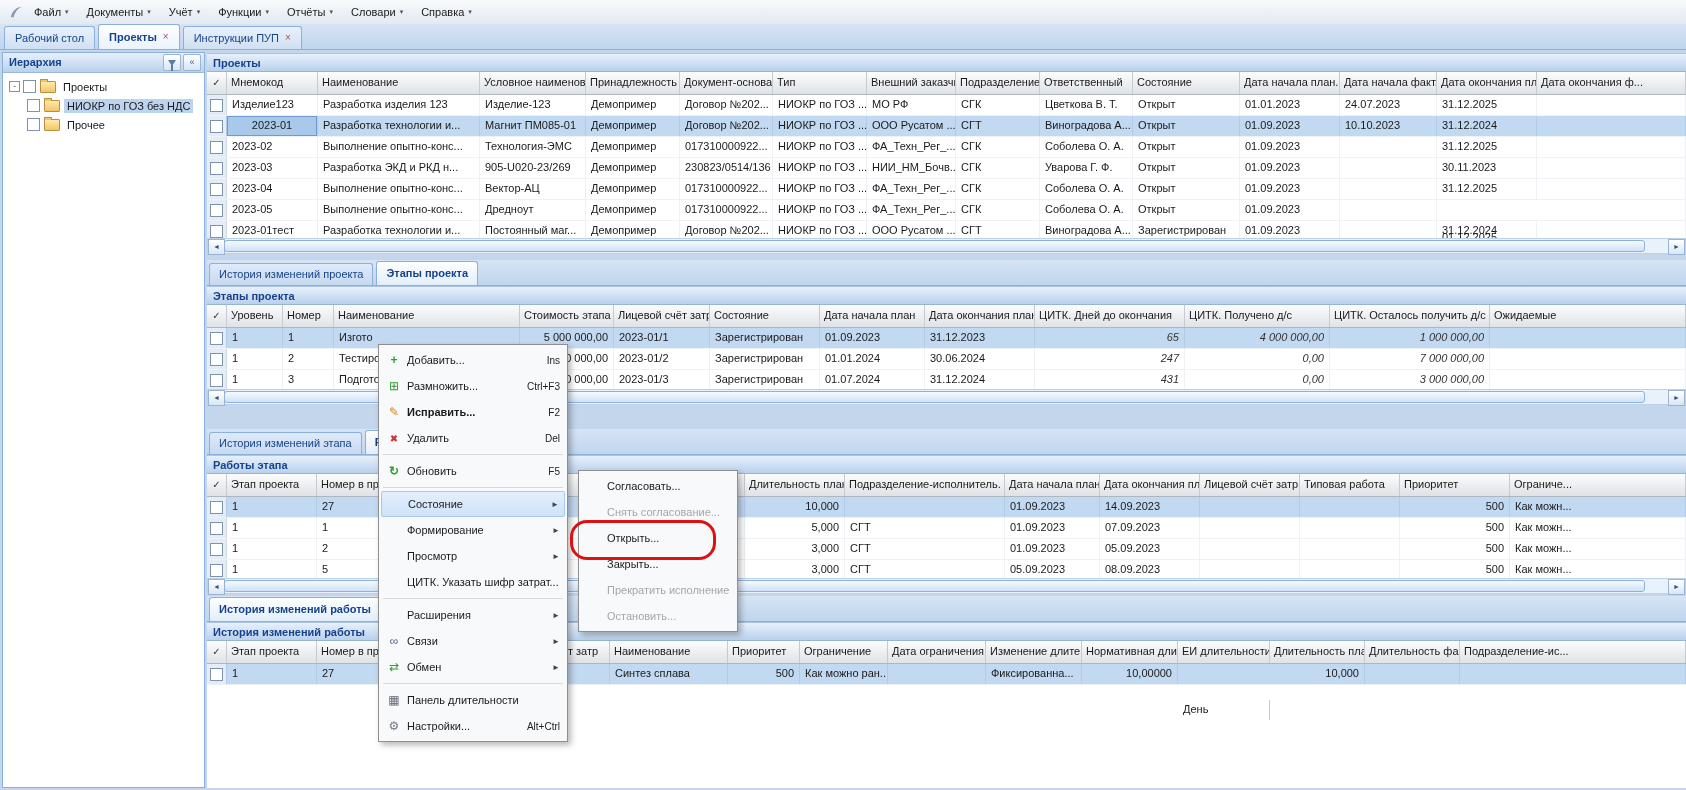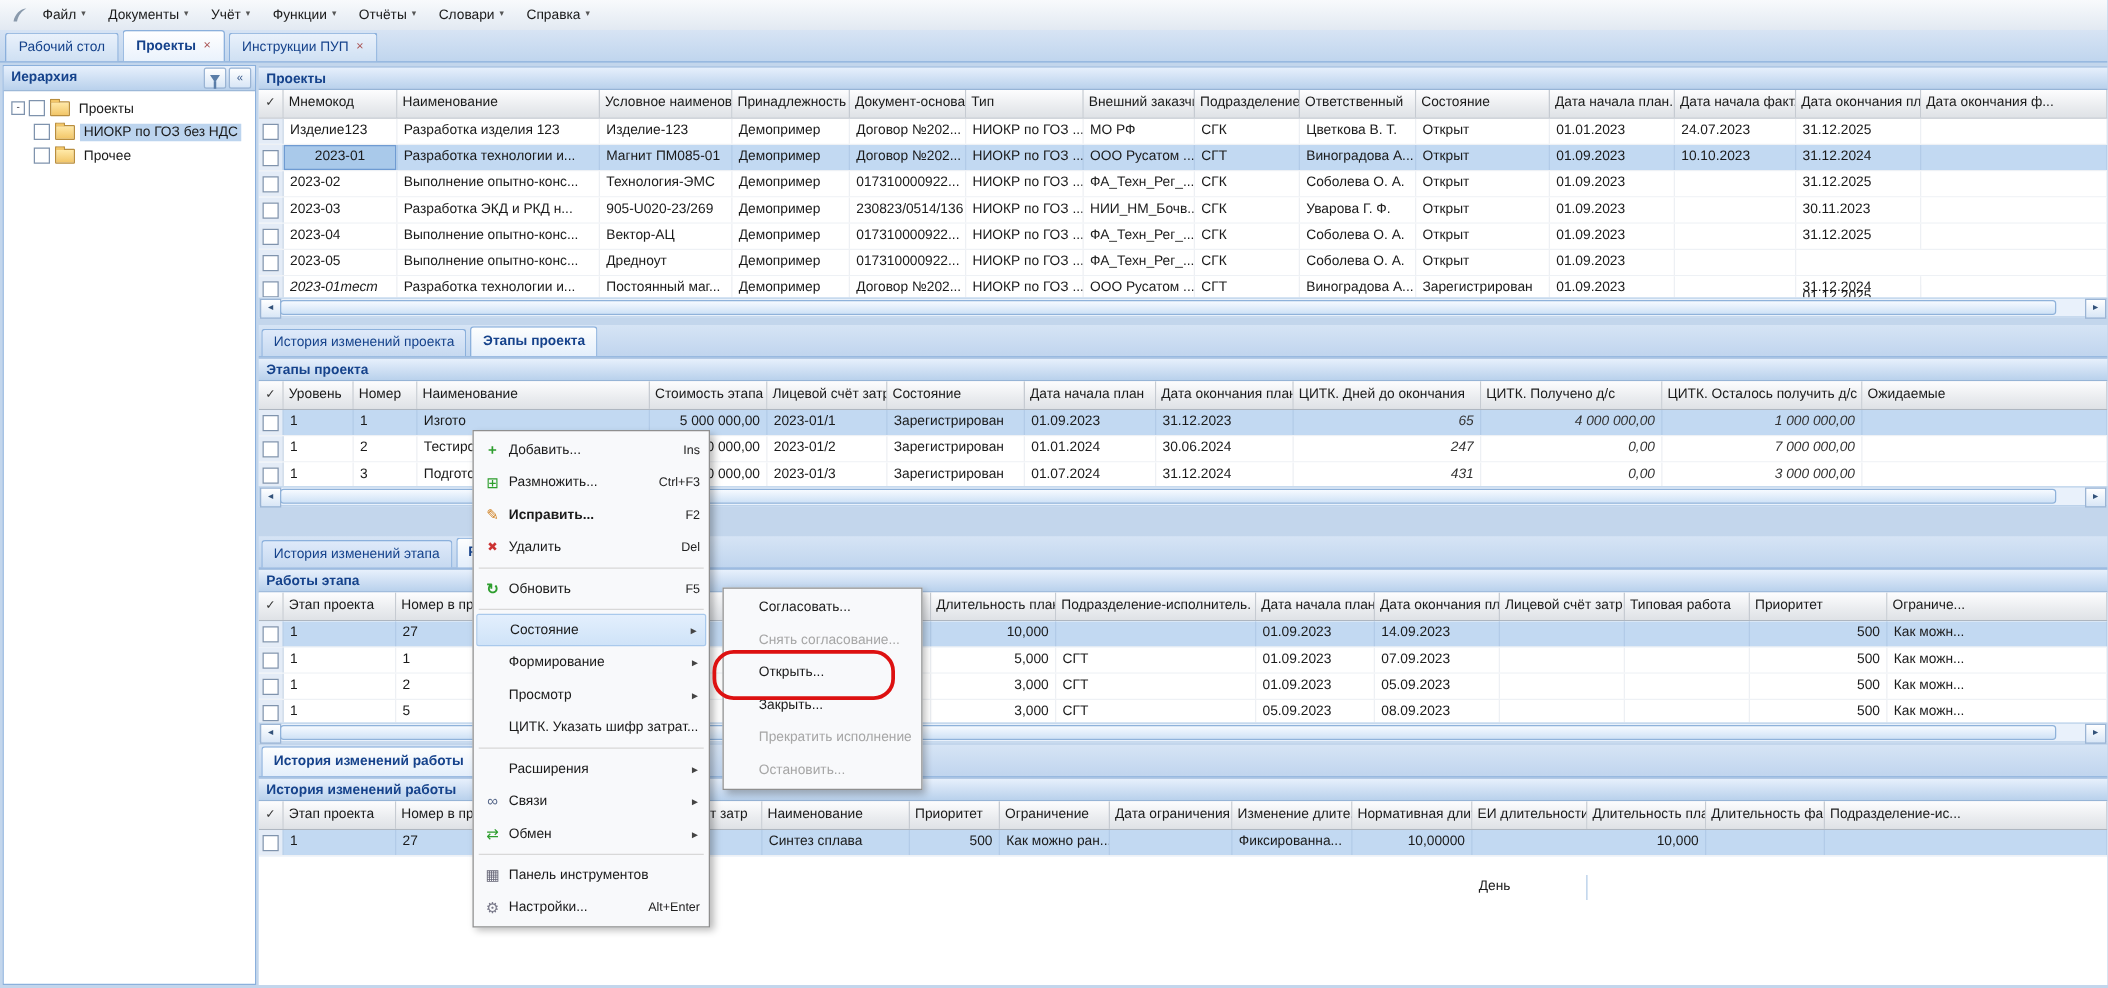--- a/index.html
+++ b/index.html
@@ -334,21 +334,21 @@
           <div class="gcell" style="width: 107px;">Открыт</div>
           <div class="gcell" style="width: 100px;">01.09.2023</div>
           <div class="gcell" style="width: 97px;"></div>
           <div class="gcell" style="width: 100px; margin-top: 28px;">01.12.2025</div>
           <div class="gcell" style="width: 149px;"></div>
         </div>
         <div class="grow">
           <div class="gcell ccheck" style="width: 20px;">
             <span class="cb"></span>
           </div>
-          <div class="gcell" style="width: 91px; font-style: italic;">2023-01тест</div>
+          <div class="gcell" style="width: 91px;">2023-01тест</div>
           <div class="gcell" style="width: 162px;">Разработка технологии и...</div>
           <div class="gcell" style="width: 106px;">Постоянный маг...</div>
           <div class="gcell" style="width: 94px;">Демопример</div>
           <div class="gcell" style="width: 93px;">Договор №202...</div>
           <div class="gcell" style="width: 94px;">НИОКР по ГОЗ ...</div>
           <div class="gcell" style="width: 89px;">ООО Русатом ...</div>
           <div class="gcell" style="width: 84px;">СГТ</div>
           <div class="gcell" style="width: 93px;">Виноградова А...</div>
           <div class="gcell" style="width: 107px;">Зарегистрирован</div>
           <div class="gcell" style="width: 100px;">01.09.2023</div>
@@ -644,26 +644,26 @@
       <span class="mi-arrow">►</span>
     </div>
     <div class="menu-item">
       <span class="mi-icon ic-exchange-icon">⇄</span>
       <span class="mi-label">Обмен</span>
       <span class="mi-arrow">►</span>
     </div>
     <div class="menu-sep"></div>
     <div class="menu-item">
       <span class="mi-icon ic-panel-icon">▦</span>
-      <span class="mi-label">Панель инструментов</span>
+      <span class="mi-label">Панель длительности</span>
     </div>
     <div class="menu-item">
       <span class="mi-icon ic-settings-icon">⚙</span>
       <span class="mi-label">Настройки...</span>
-      <span class="mi-sc">Alt+Enter</span>
+      <span class="mi-sc">Alt+Ctrl</span>
     </div>
   </div>
 
 <div class="menu" id="sub-menu" style="left:578px;top:470px;width:160px">
     <div class="menu-item">
       <span class="mi-icon"></span>
       <span class="mi-label">Согласовать...</span>
     </div>
     <div class="menu-item disabled">
       <span class="mi-icon"></span>

